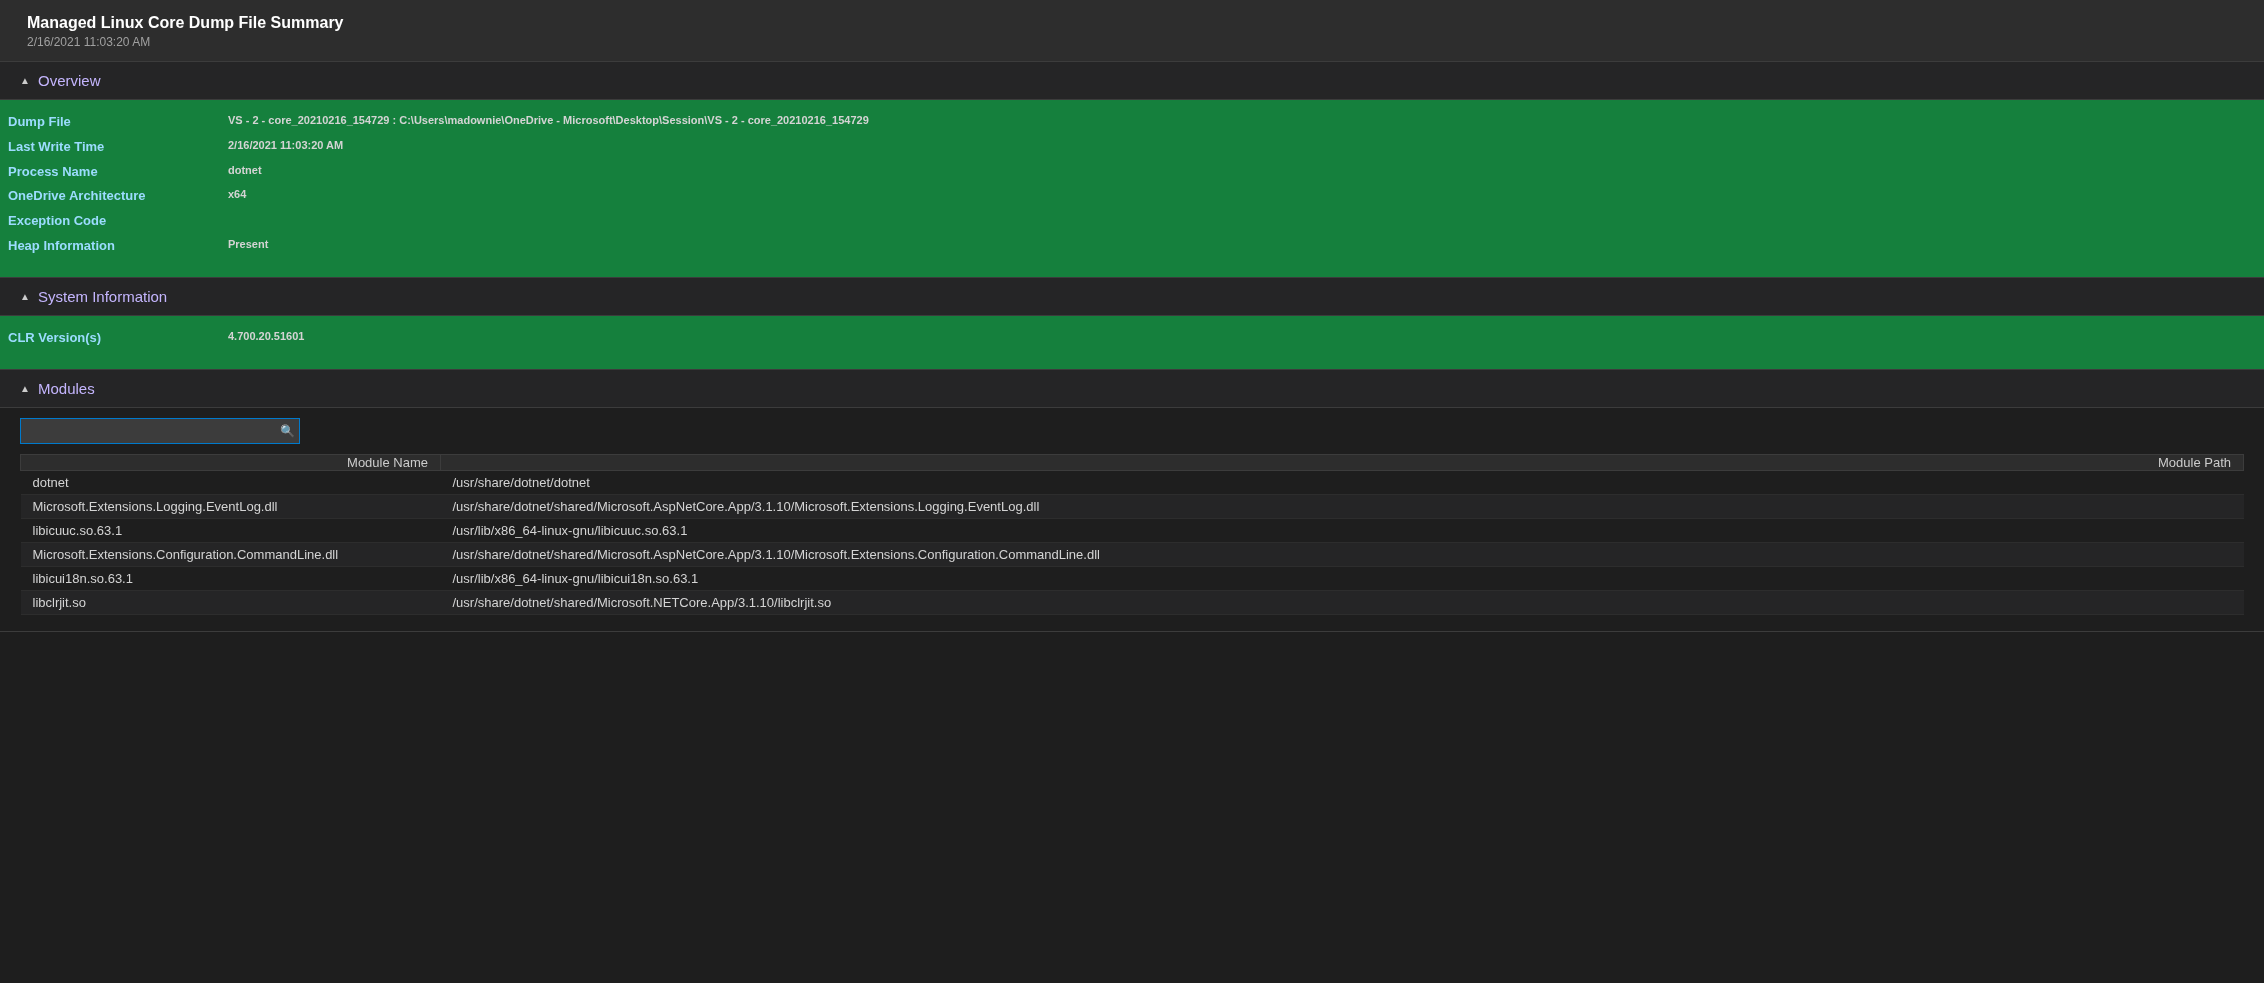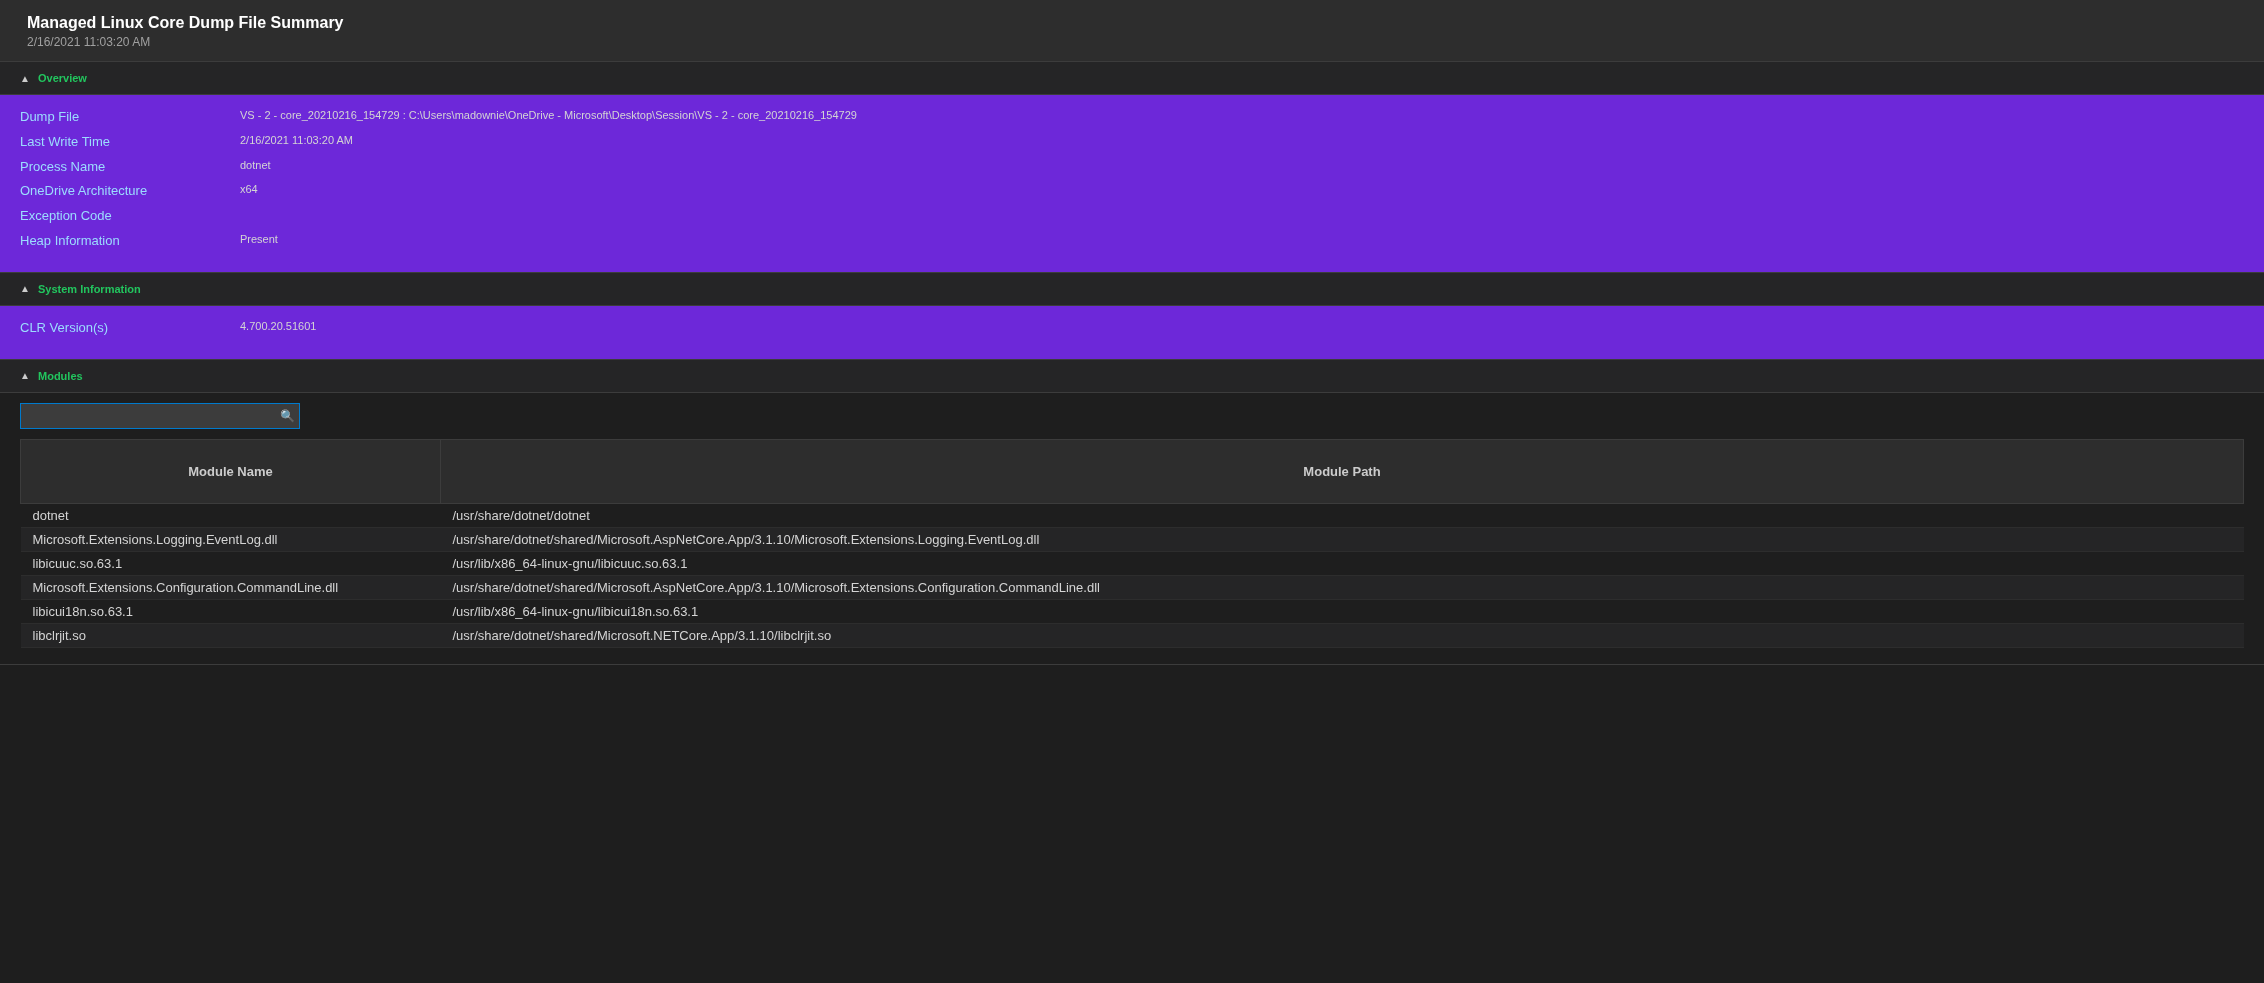--- a/index.html
+++ b/index.html
@@ -42,36 +42,37 @@
     .section-header {
       display: flex;
       align-items: center;
       padding: 10px 20px;
       background-color: #252526;
       cursor: pointer;
       border-bottom: 1px solid #3c3c3c;
     }
 
     .section-header-label {
-      font-size: 11px;
-      font-weight: 700;
-      color: #22c55e;
+      font-size: 15px;
+      font-weight: 400;
+      color: #c4b5fd;
       margin-left: 6px;
     }
 
     .chevron-icon {
       color: #cccccc;
       font-size: 10px;
       width: 12px;
       display: inline-block;
     }
 
     .section-body {
-      padding: 12px 20px 16px 20px;
-      background-color: #6d28d9;
+      padding: 12px 20px 16px 8px;
+      background-color: #15803d;
+      font-weight: bold;
     }
 
     .info-row {
       display: flex;
       align-items: flex-start;
       margin-bottom: 4px;
       line-height: 1.6;
     }
 
     .info-label {
@@ -122,24 +123,24 @@
 
     .modules-table {
       width: 100%;
       border-collapse: collapse;
       font-size: 13px;
     }
 
     .modules-table th {
       background-color: #2d2d2d;
       color: #cccccc;
-      text-align: center;
-      padding: 24px 12px;
+      text-align: right;
+      padding: 0 12px;
       border: 1px solid #3c3c3c;
-      font-weight: bold;
+      font-weight: normal;
     }
 
     .modules-table td {
       padding: 4px 12px;
       border-bottom: 1px solid #2d2d2d;
       color: #d4d4d4;
     }
 
     .modules-table tr:nth-child(odd) td {
       background-color: #1e1e1e;

